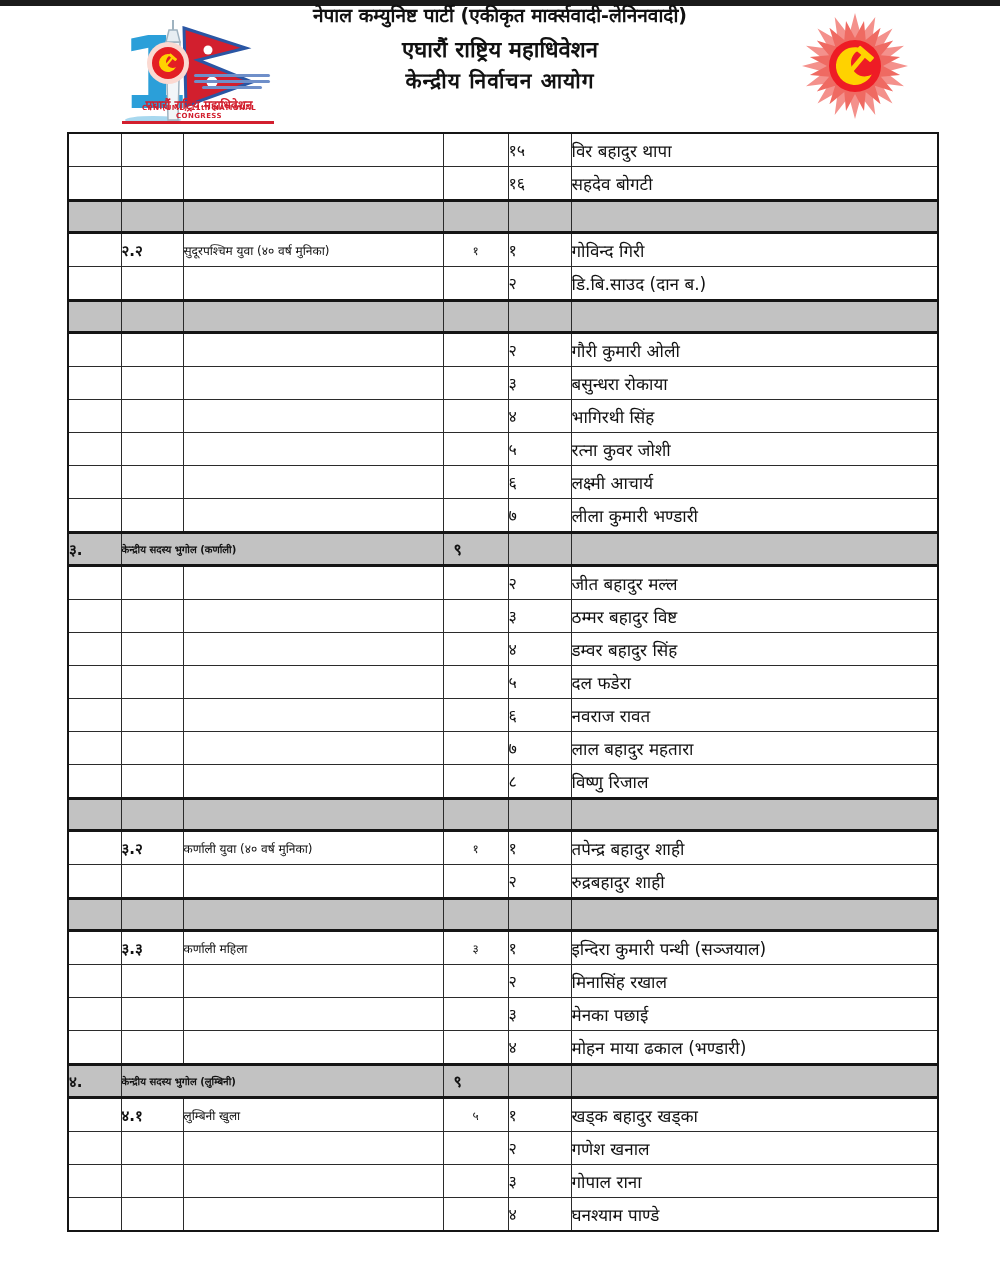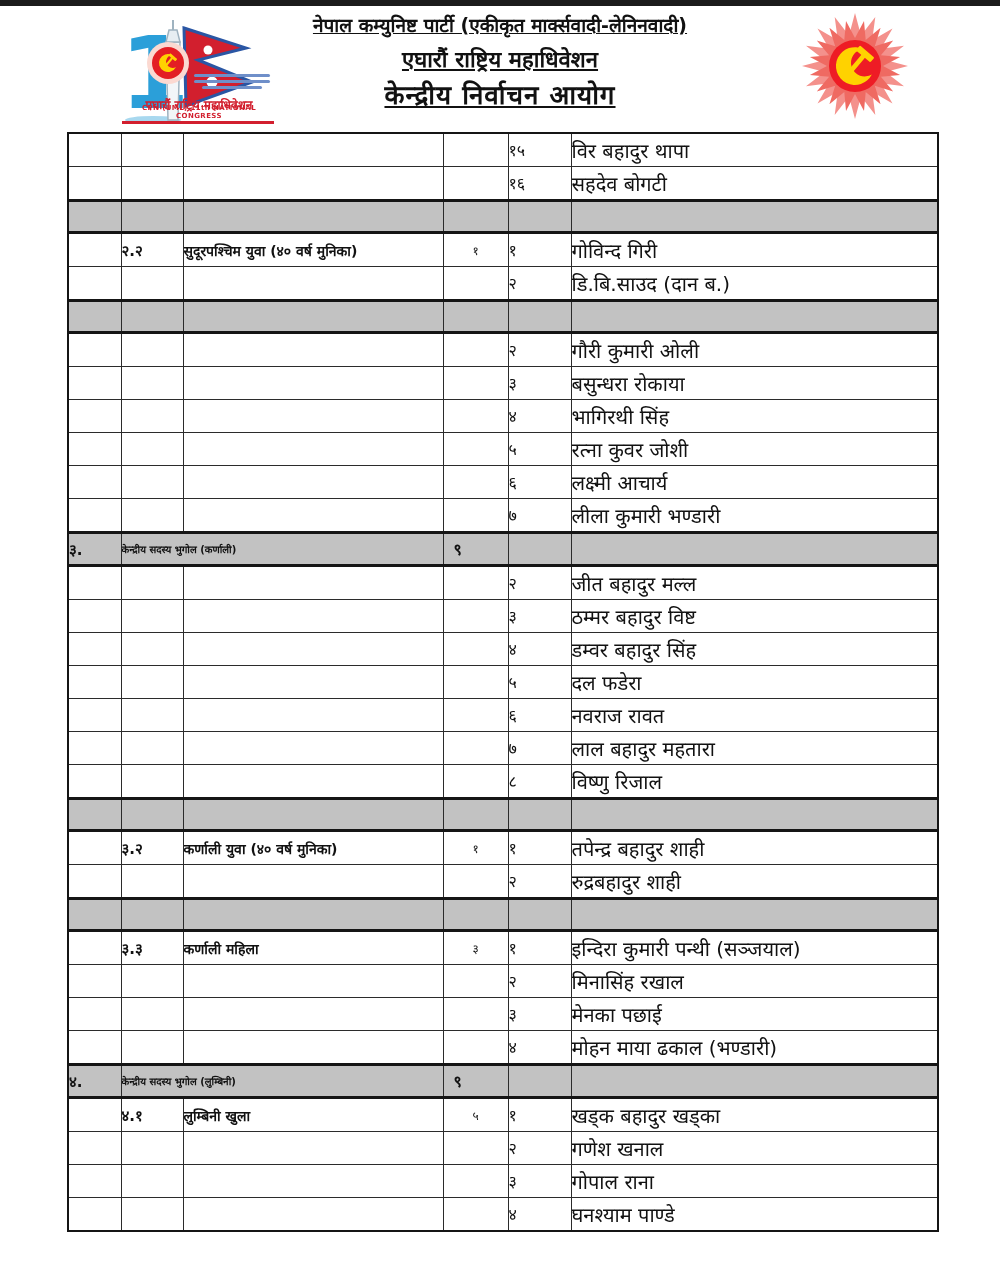--- a/index.html
+++ b/index.html
@@ -4,25 +4,25 @@
 <style>
   html,body{margin:0;padding:0;background:#fff;}
   body{width:1000px;height:1278px;position:relative;overflow:hidden;
        font-family:"DejaVu Sans","Liberation Sans",sans-serif;color:#111;}
   .page{position:absolute;inset:0;background:#fff;}
 
   
   .topbar{position:absolute;left:0;top:0;width:1000px;height:6px;background:#1b1b1b;}
 
   
-  .head-center{position:absolute;left:230px;top:14px;width:540px;text-align:center;text-decoration:underline;}
+  .head-center{position:absolute;left:230px;top:4px;width:540px;text-align:center;}
   .h-line1{font-size:19px;font-weight:bold;line-height:1.25;}
   .h-line2{font-size:22px;font-weight:bold;margin-top:5px;}
   .h-line3{font-size:13px;font-weight:600;margin-top:6px;}
-  .h-line4{font-size:26px;font-weight:800;margin-top:3px;letter-spacing:1px;}
+  .h-line4{font-size:21px;font-weight:800;margin-top:3px;letter-spacing:1px;}
 
   .logo-left{position:absolute;left:58px;top:8px;width:220px;height:118px;}
   .logo-left svg{position:absolute;left:0;top:0;}
   .blue-tinytext{position:absolute;right:8px;top:66px;width:76px;}
   .blue-tinytext i{display:block;height:3px;background:#6f8fc9;margin-bottom:3px;border-radius:2px;}
   .logo-caption{position:absolute;left:62px;right:0;bottom:14px;text-align:center;
                 color:#d21f2e;font-weight:bold;font-size:12px;line-height:1.1;}
   .logo-subcaption{position:absolute;left:62px;right:0;bottom:6px;text-align:center;
                    color:#d21f2e;font-weight:bold;font-size:7px;letter-spacing:.4px;margin-top:11px;}
   .logo-underbar{position:absolute;left:64px;right:4px;bottom:2px;height:3px;background:#d21f2e;}
@@ -31,26 +31,26 @@
 
   
   table.doc{position:absolute;left:67px;top:132px;width:870px;border-collapse:collapse;
             table-layout:fixed;border:2px solid #151515;}
   table.doc td{border:1px solid #2b2b2b;height:32px;padding:0;overflow:hidden;
                white-space:nowrap;vertical-align:middle;background:#fff;}
   tr.sep td{background:#c2c2c2;height:29px;border-top:3px solid #151515;border-bottom:3px solid #151515;}
   tr.section td{background:#c2c2c2;height:30px;border-top:3px solid #151515;border-bottom:3px solid #151515;}
   td.c-sn{font-weight:bold;font-size:15px;padding-left:8px;}
   td.c-sub{font-weight:bold;font-size:15px;text-align:left;}
-  td.c-cat{font-weight:bold;font-size:14px;padding-left:10px;}
+  td.c-cat{font-weight:normal;font-size:12px;padding-left:10px;}
   td.c-seats{font-size:12px;text-align:center;vertical-align:top;padding-top:3px;}
   tr.section td.c-seats{font-size:16px;font-weight:bold;text-align:left;padding:0 0 0 10px;vertical-align:middle;}
   td.c-title{font-weight:bold;font-size:10px;padding-left:12px;}
   td.c-serial{font-size:16px;padding-left:18px;margin-left:6px;}
-  td.c-name{font-size:20px;padding-left:12px;}
+  td.c-name{font-size:17px;padding-left:12px;}
 </style>
 </head>
 <body>
 
 <div class="page">
 
   <div class="topbar"></div>
 
   <div class="logo-left">
     <svg width="220" height="118" viewBox="0 0 220 118">

